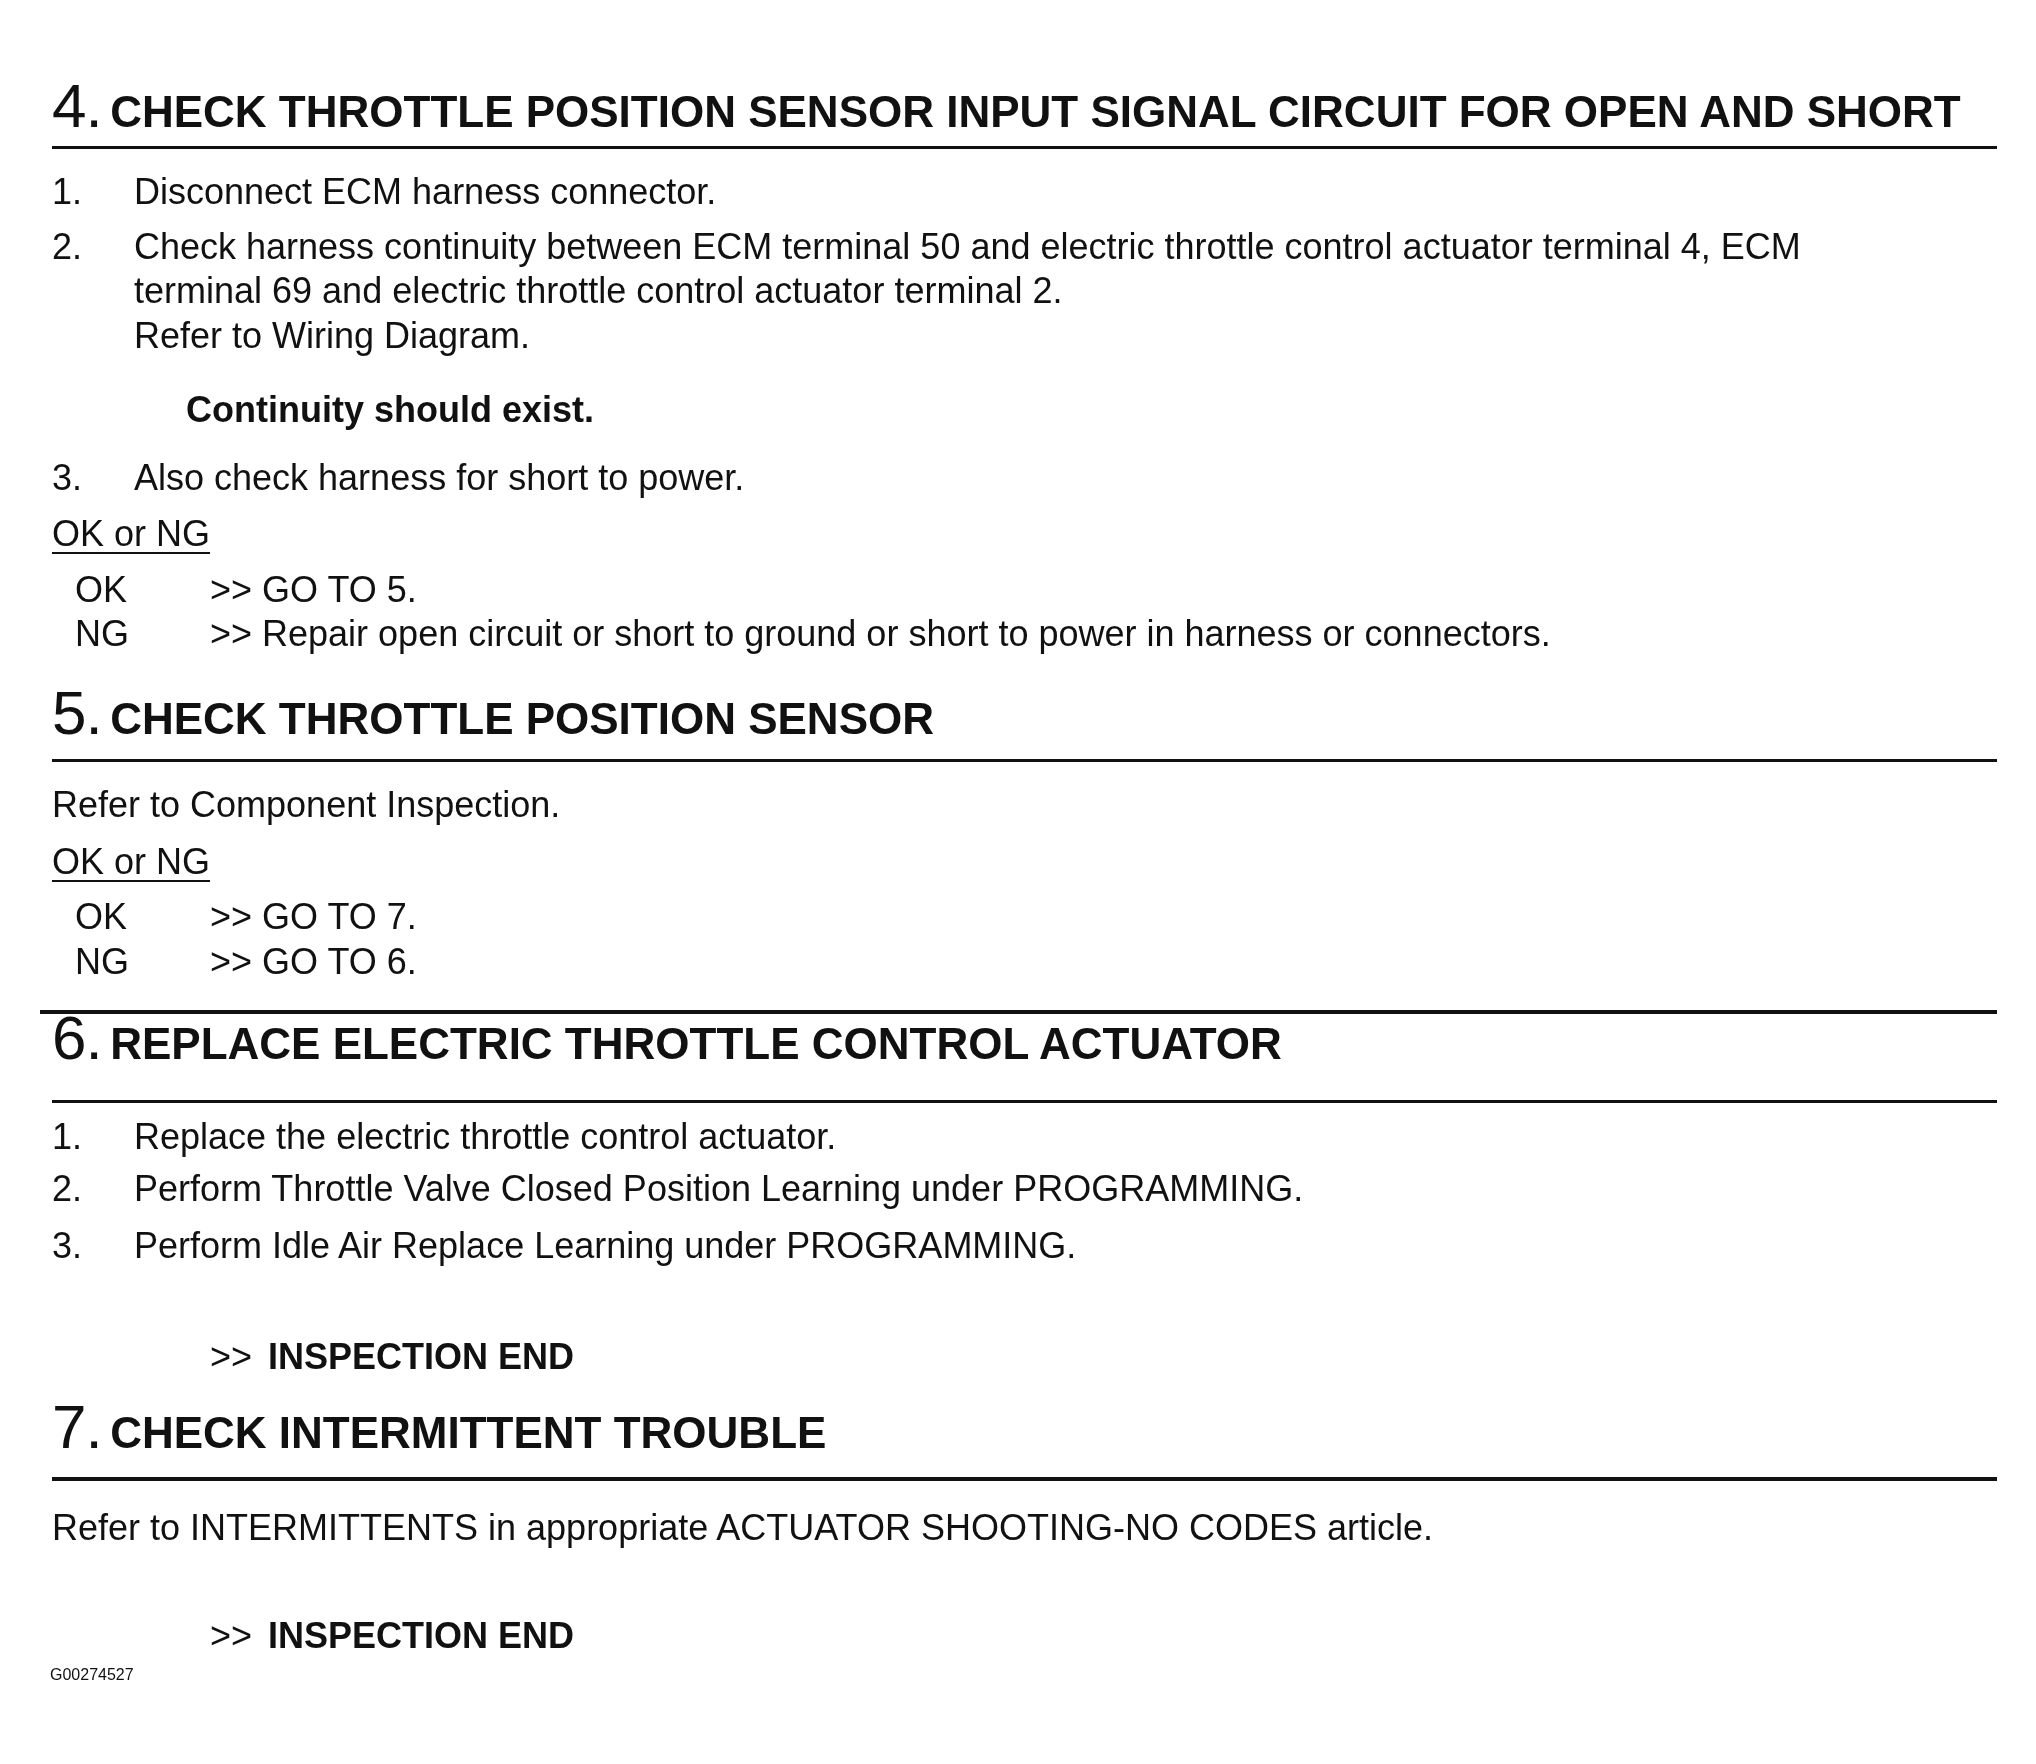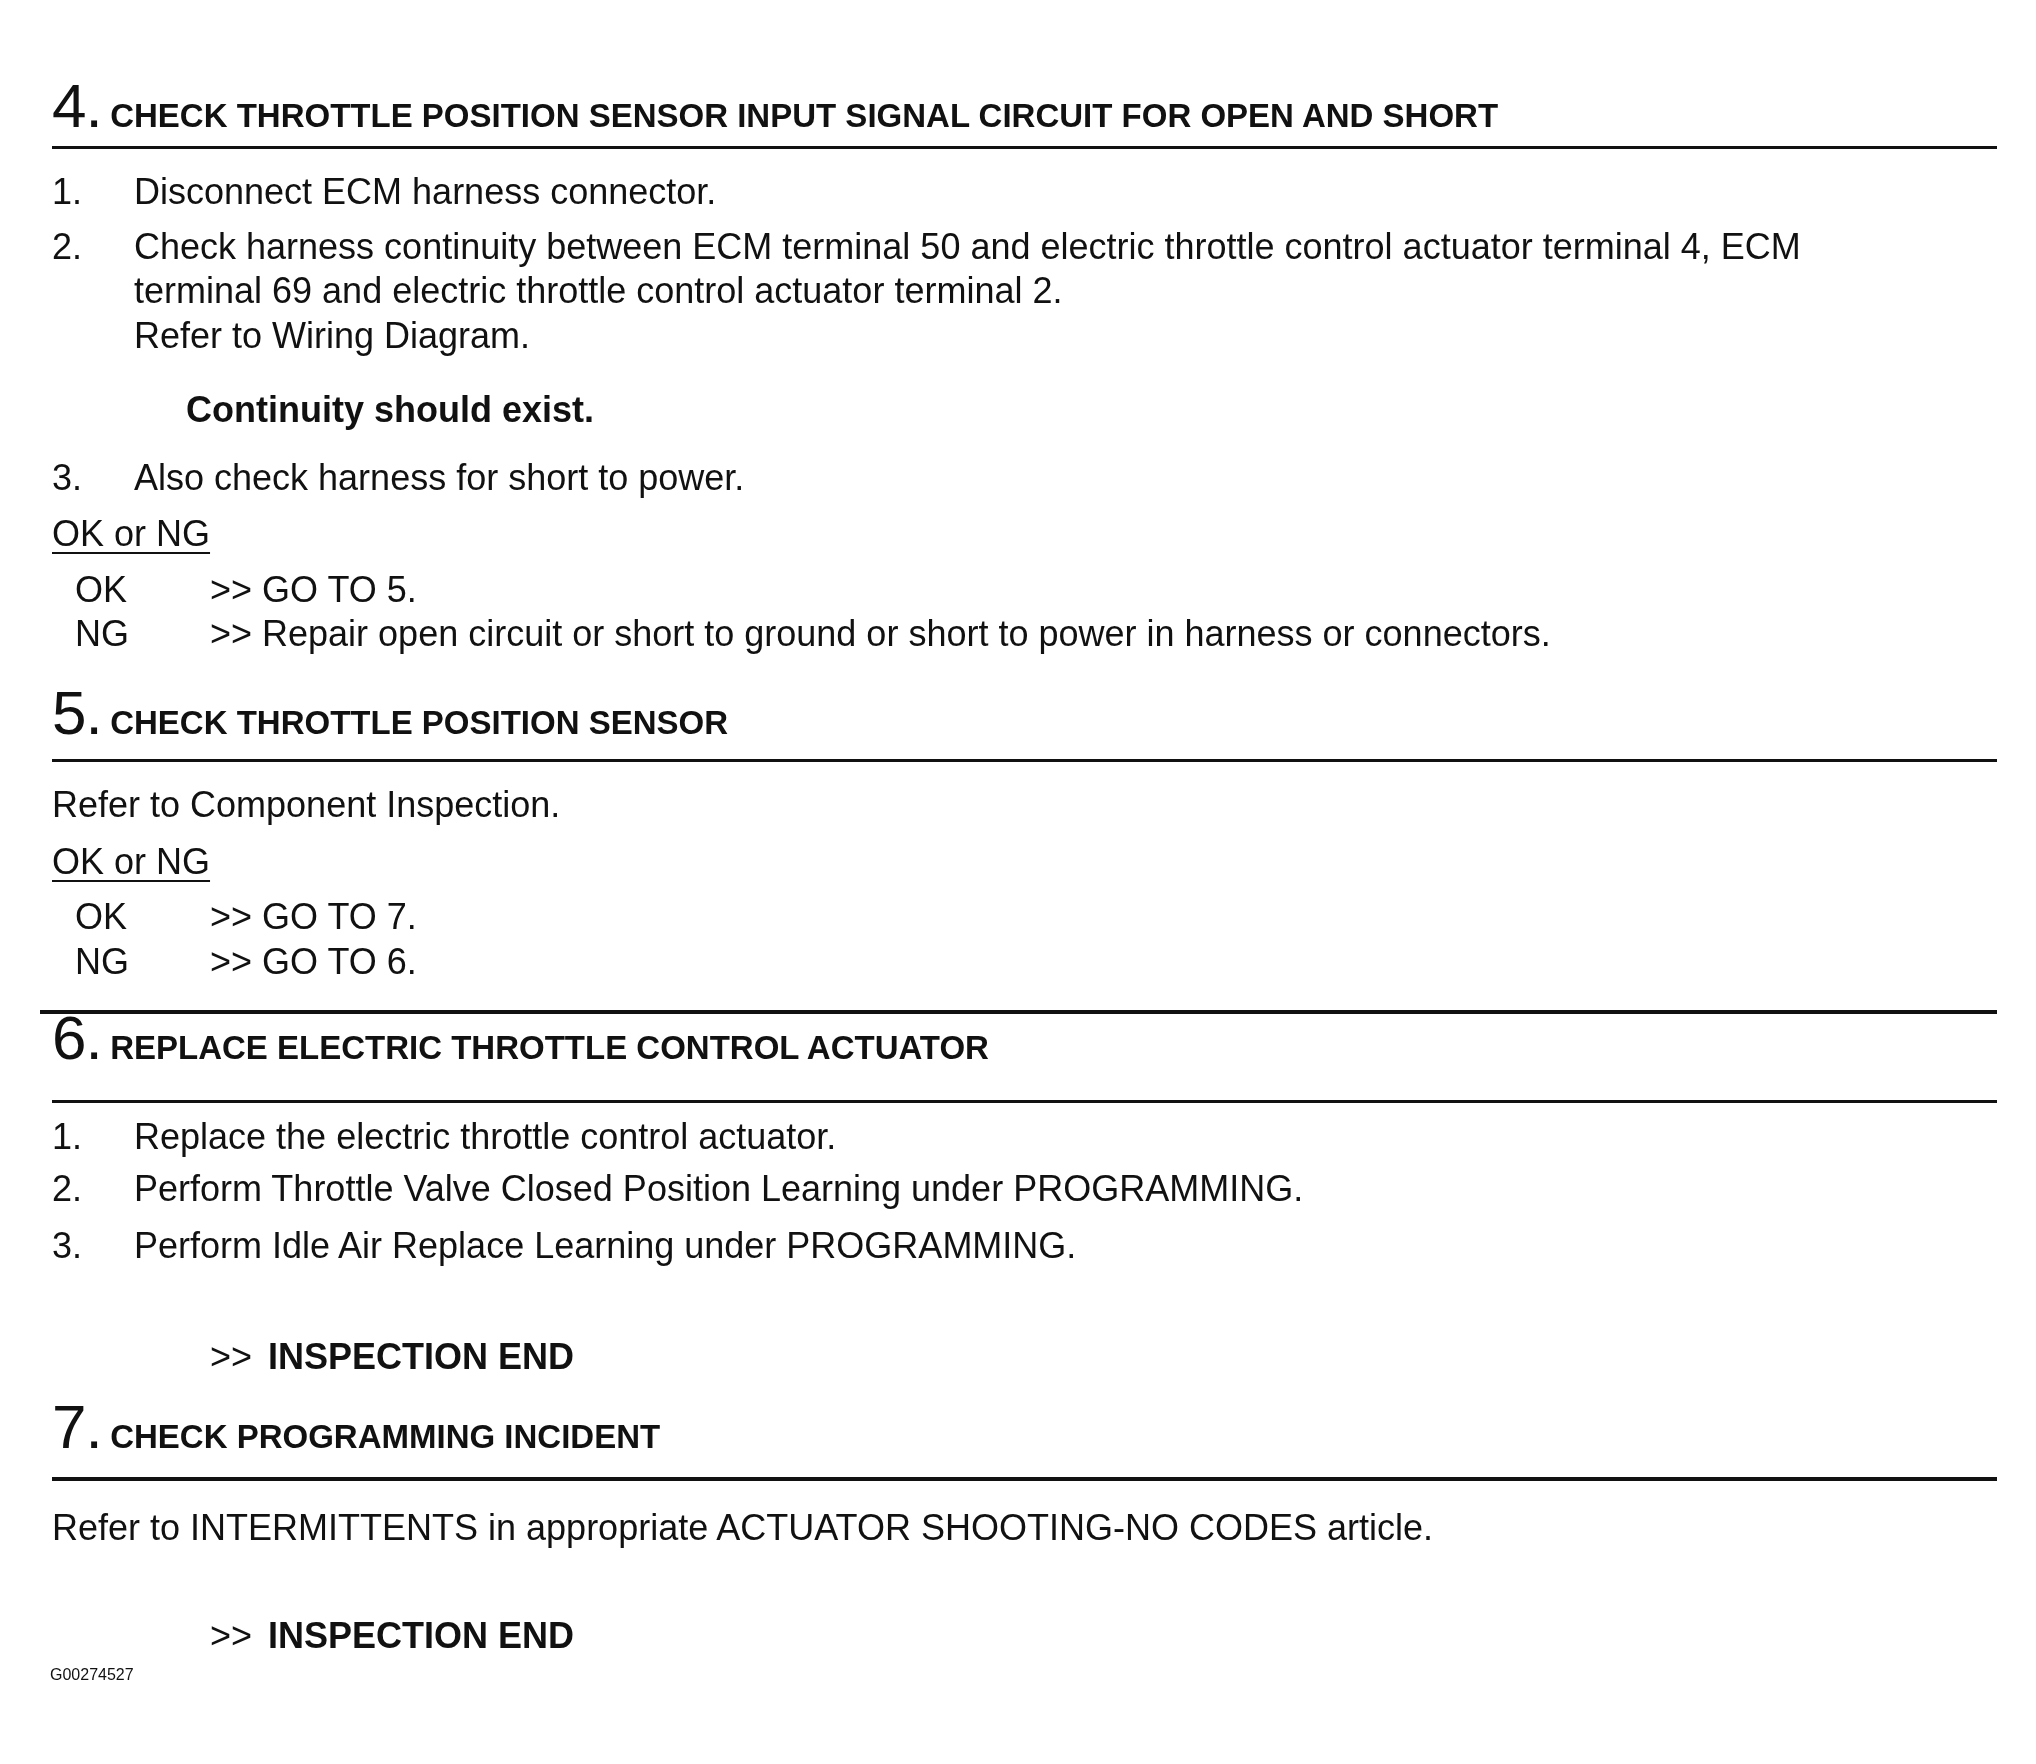--- a/index.html
+++ b/index.html
@@ -3,21 +3,21 @@
 <meta charset="utf-8">
 <style>
   html, body { margin: 0; padding: 0; background: #ffffff; }
   body {
     width: 2036px; height: 1764px; position: relative; overflow: hidden;
     font-family: "Liberation Sans", "DejaVu Sans", sans-serif; color: #111111;
   }
   .abs { position: absolute; white-space: nowrap; }
   .heading { font-weight: bold; letter-spacing: 0px; }
   .heading .num { font-weight: normal; font-size: 62px; vertical-align: baseline; letter-spacing: -1px; }
-  .heading .title { font-size: 33px; margin-left: 4px; }
+  .heading .title { font-size: 44px; margin-left: 4px; }
   .rule { position: absolute; left: 52px; width: 1945px; background: #111111; }
   .body-text { font-size: 36px; line-height: 44px; }
   .num-col { position: absolute; left: 52px; }
   .txt-col { position: absolute; left: 134px; }
   .bold { font-weight: bold; }
   .ul { text-decoration: underline; text-underline-offset: 6px; text-decoration-thickness: 2px; }
   .code { font-size: 16px; }
 </style>
 </head>
 <body>
@@ -80,21 +80,21 @@
   <span class="abs txt-col" style="top:1167px;">Perform Throttle Valve Closed Position Learning under PROGRAMMING.</span>
   <span class="abs num-col" style="top:1224px;">3.</span>
   <span class="abs txt-col" style="top:1224px;">Perform Idle Air Replace Learning under PROGRAMMING.</span>
 
   <span class="abs" style="left:210px; top:1335px;">&gt;&gt;</span>
   <span class="abs bold" style="left:268px; top:1335px;">INSPECTION END</span>
 </div>
 
 <div class="abs heading" style="left:52px; top:1391px;">
   <span class="num">7.</span>
-  <span class="title">CHECK PROGRAMMING INCIDENT</span>
+  <span class="title">CHECK INTERMITTENT TROUBLE</span>
 </div>
 <div class="rule" style="top:1477px; height:4px;"></div>
 
 <div class="body-text">
   <span class="abs" style="left:52px; top:1506px;">Refer to INTERMITTENTS in appropriate ACTUATOR SHOOTING-NO CODES article.</span>
   <span class="abs" style="left:210px; top:1614px;">&gt;&gt;</span>
   <span class="abs bold" style="left:268px; top:1614px;">INSPECTION END</span>
 </div>
 
 <span class="abs code" style="left:50px; top:1666px;">G00274527</span>

